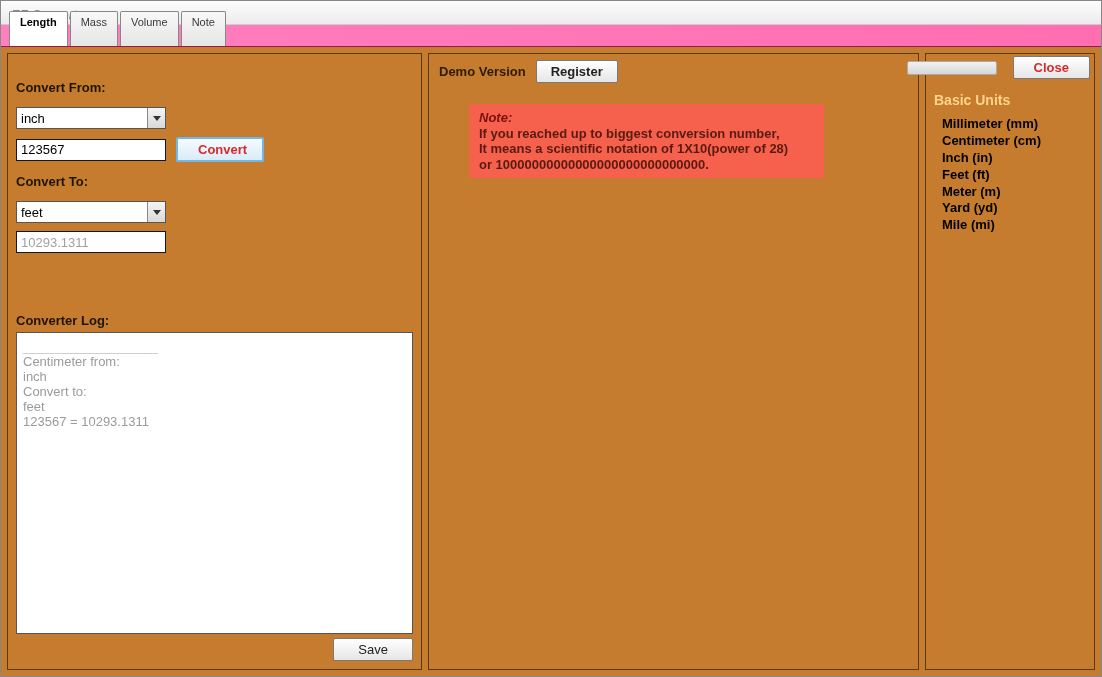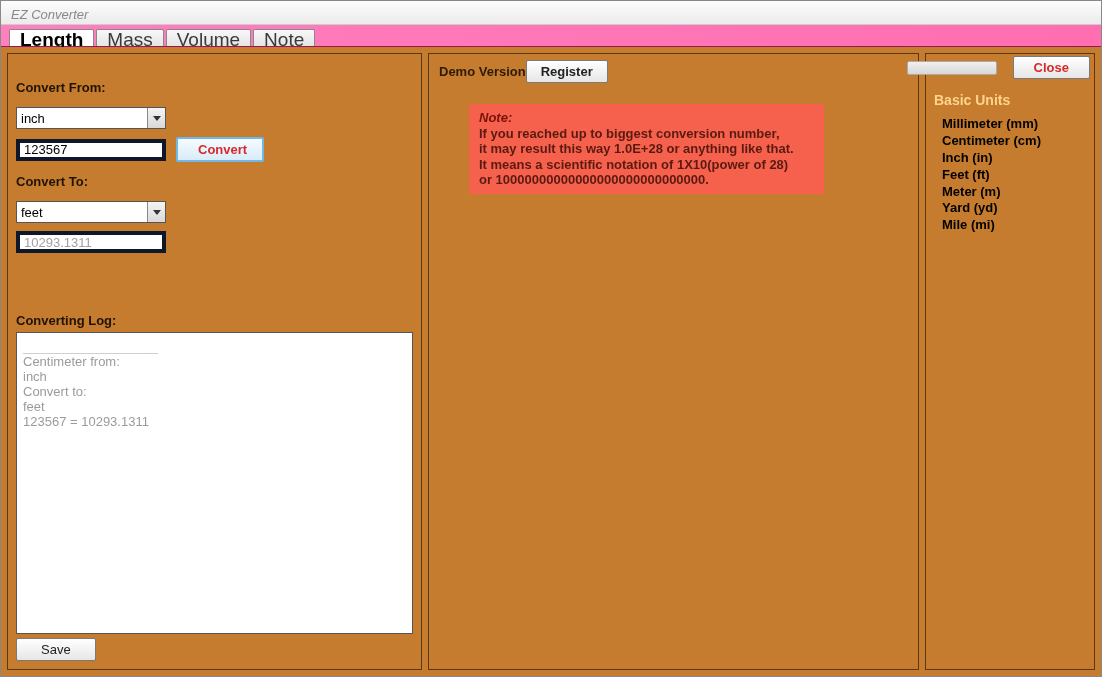--- a/index.html
+++ b/index.html
@@ -35,25 +35,25 @@
   display: flex;
   align-items: flex-end;
   padding-left: 8px;
 }
 .tab {
   background: linear-gradient(to bottom, #f8f8f8, #e5e5e5);
   border: 1px solid #888;
   border-bottom: none;
   padding: 2px 10px;
   margin-right: 2px;
-  font-size: 19px;
+  font-size: 11px;
   color: #3a3a3a;
   border-radius: 2px 2px 0 0;
   cursor: pointer;
-  height: 17px;
+  height: 35px;
   line-height: 16px;
 }
 .tab.active {
   background: #fff;
   font-weight: bold;
   color: #000;
 }
 .content {
   flex: 1;
   background: #c67c2e;
@@ -77,20 +77,21 @@
   padding: 6px;
 }
 .right-panel {
   width: 170px;
   padding: 8px;
   position: relative;
 }
 .header-row {
   display: flex;
   align-items: center;
+  gap: 10px;
   height: 30px;
   position: absolute;
   top: 2px;
   left: 10px;
   right: 10px;
 }
 .demo-label {
   font-weight: bold;
   font-size: 13px;
   color: #2d1a05;
@@ -177,21 +178,21 @@
   background: linear-gradient(to bottom,#f4f4f4,#d9d9d9);
   display: flex;
   align-items: center;
   justify-content: center;
 }
 .select-arrow svg { width: 8px; height: 5px; }
 .input {
   width: 150px;
   height: 22px;
   background: #fff;
-  border: 4px solid #0f172a;
+  border: 1px solid #0f172a;
   padding: 0 4px;
   font-size: 13px;
 }
 .input.readonly {
   color: #a1a1a1;
 }
 .row-inline {
   display: flex;
   gap: 10px;
   align-items: center;
@@ -212,21 +213,21 @@
   overflow-y: scroll;
   color: #9b9b9b;
   font-size: 13px;
 }
 .log-divider {
   color: #c7c7c7;
   letter-spacing: -0.5px;
 }
 .save-row {
   display: flex;
-  justify-content: flex-start;
+  justify-content: flex-end;
   margin-top: 4px;
 }
 .note-box {
   position: absolute;
   top: 50px;
   left: 40px;
   width: 355px;
   background: #f6614d;
   color: #5a1a10;
   padding: 6px 10px;
@@ -294,21 +295,21 @@
             <div class="select-arrow">
               <svg viewBox="0 0 8 5">
                   <path d="M0 0 L8 0 L4 5 Z" fill="#333"></path>
                 </svg>
             </div>
           </div>
           <input class="input readonly" readonly="" value="10293.1311" style="">
         </div>
       </div>
 
-      <div class="log-label">Converting Log:</div>
+      <div class="log-label">Converter Log:</div>
       <div class="log-box">
         <div class="log-divider">____________________</div>
         <div>Centimeter from:</div>
         <div>inch</div>
         <div>Convert to:</div>
         <div>feet</div>
         <div>123567 = 10293.1311</div>
       </div>
       <div class="save-row">
         <button class="btn save">Save</button>
@@ -317,21 +318,20 @@
 
     <div class="panel center-panel">
       <div class="header-row">
         <span class="demo-label">Demo Version</span>
         <button class="btn register">Register</button>
       </div>
 
       <div class="note-box">
         <div class="note-title">Note:</div>
         <div>If you reached up to biggest conversion number,</div>
-        <div>it may result this way 1.0E+28 or anything like that.</div>
         <div>It means a scientific notation of 1X10(power of 28)</div>
         <div>or 10000000000000000000000000000.</div>
       </div>
     </div>
 
     <div class="panel right-panel">
       <div class="top-right-bar">
         <div class="progress-thin"></div>
         <button class="btn close">Close</button>
       </div>

